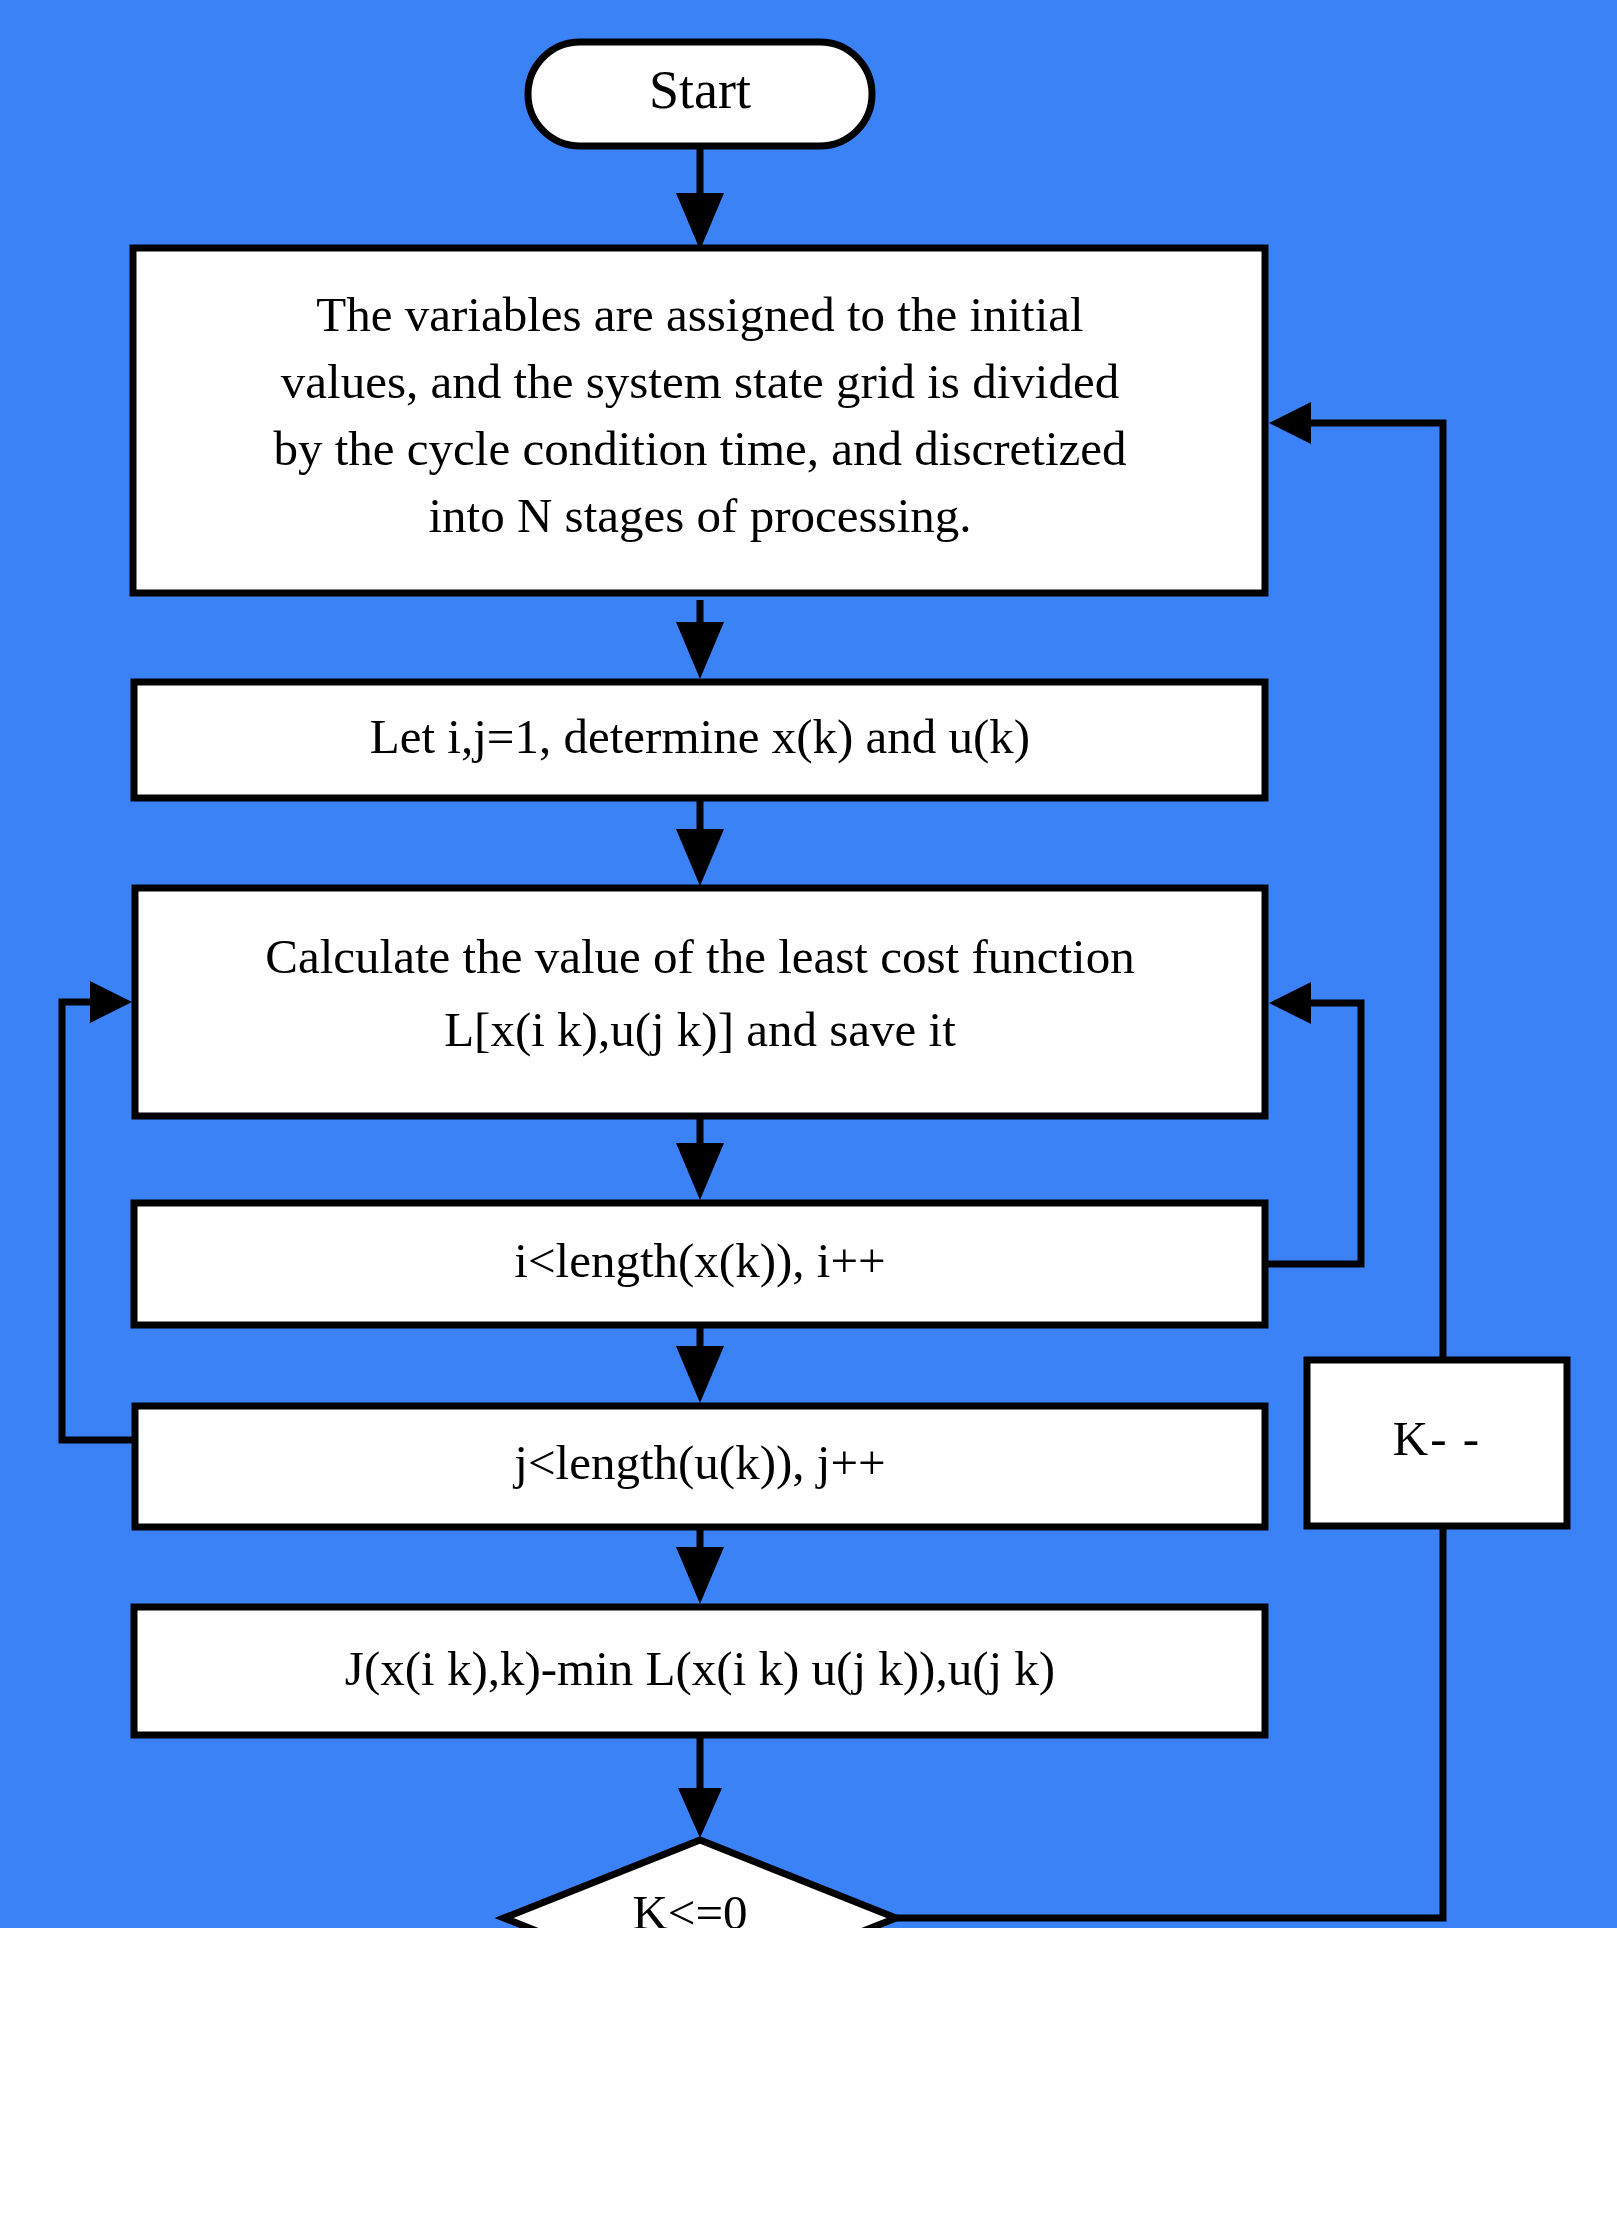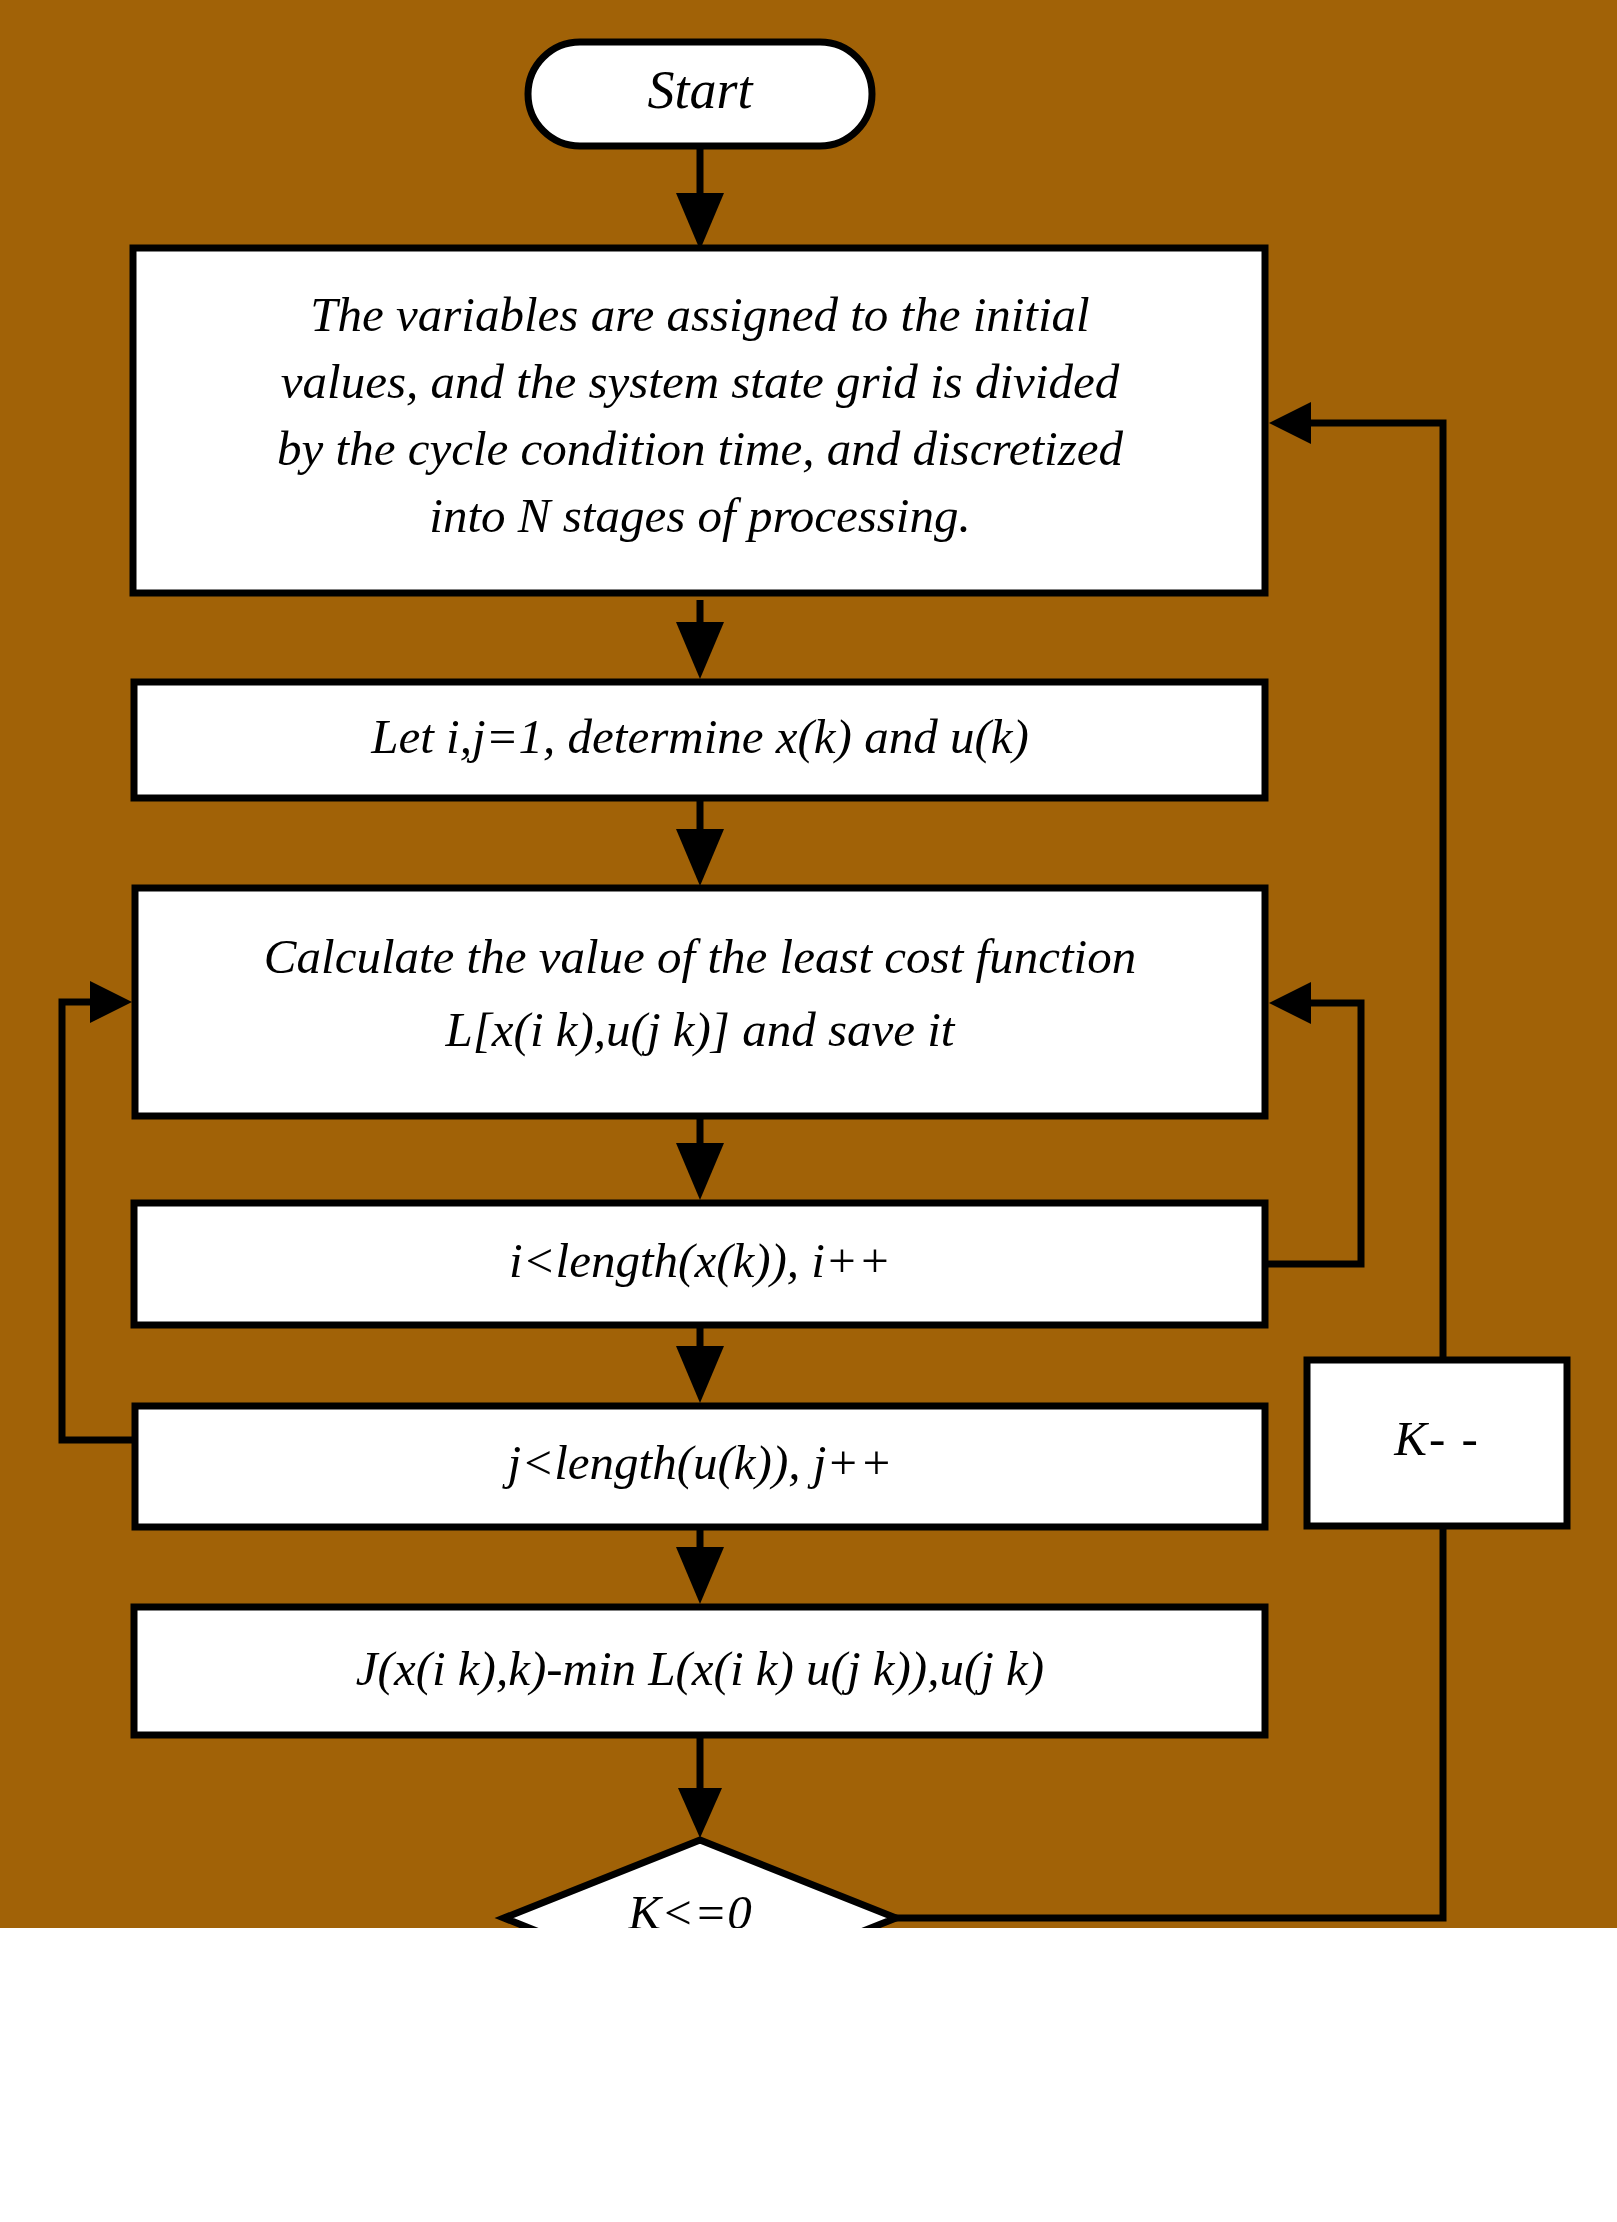--- a/index.html
+++ b/index.html
@@ -4,23 +4,22 @@
 <style>
   html, body {
     margin: 0;
     padding: 0;
     background: #ffffff;
   }
   #flowchart-root {
     position: relative;
     width: 1617px;
     height: 1928px;
-    background: #a16207;
+    background: #3b82f6;
     font-family: "Liberation Serif", "DejaVu Serif", serif;
-    font-style: italic;
   }
   svg#flow-svg {
     position: absolute;
     left: 0;
     top: 0;
     width: 1617px;
     height: 2222px;
     display: block;
   }
   .node-shape {

